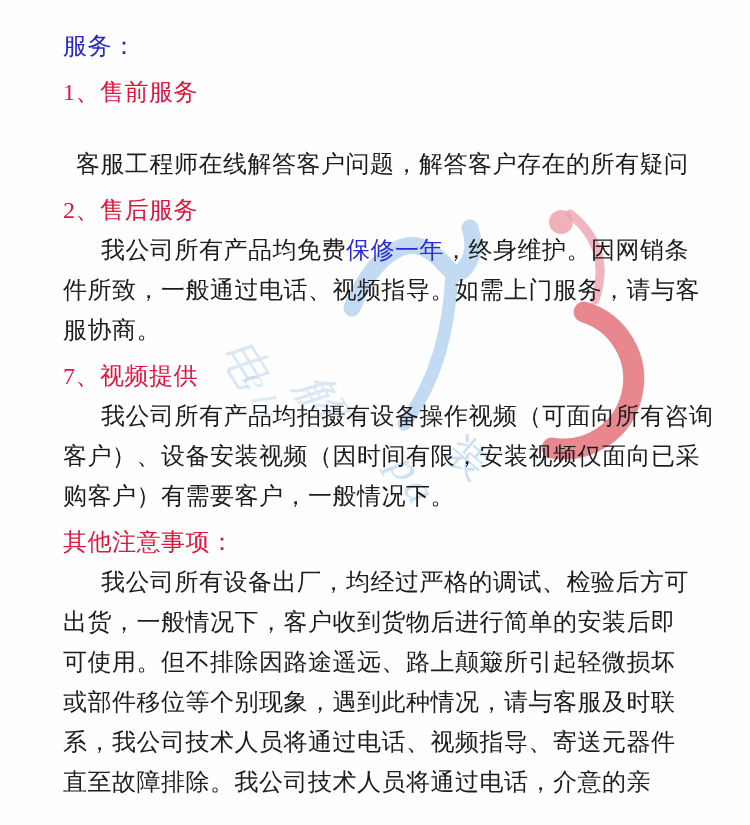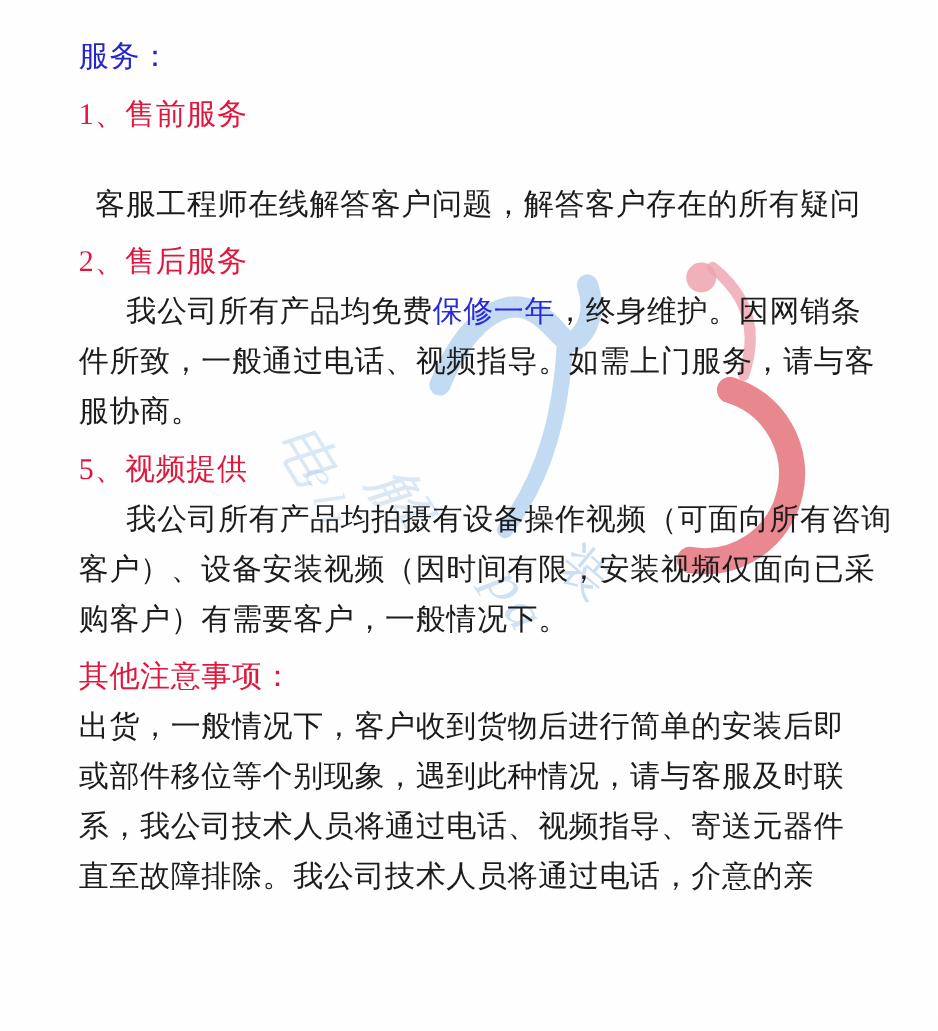--- a/index.html
+++ b/index.html
@@ -97,25 +97,27 @@
     <div class="heading">1、售前服务</div>
     <div class="line indent-half">客服工程师在线解答客户问题，解答客户存在的所有疑问</div>
 
     <div class="heading">2、售后服务</div>
     <div class="line indent-para">
       <span>我公司所有产品均免费</span><span class="blue-text">保修一年</span><span>，终身维护。因网销条</span>
     </div>
     <div class="line">件所致，一般通过电话、视频指导。如需上门服务，请与客</div>
     <div class="line">服协商。</div>
 
-    <div class="heading">5、视频提供</div>
+    <div class="heading">7、视频提供</div>
     <div class="line indent-para">我公司所有产品均拍摄有设备操作视频（可面向所有咨询</div>
     <div class="line">客户）、设备安装视频（因时间有限，安装视频仅面向已采</div>
     <div class="line">购客户）有需要客户，一般情况下。</div>
 
     <div class="heading">其他注意事项：</div>
+    <div class="line indent-para">我公司所有设备出厂，均经过严格的调试、检验后方可</div>
     <div class="line">出货，一般情况下，客户收到货物后进行简单的安装后即</div>
+    <div class="line">可使用。但不排除因路途遥远、路上颠簸所引起轻微损坏</div>
     <div class="line">或部件移位等个别现象，遇到此种情况，请与客服及时联</div>
     <div class="line">系，我公司技术人员将通过电话、视频指导、寄送元器件</div>
     <div class="line">直至故障排除。我公司技术人员将通过电话，介意的亲</div>
 
   </div>
 </div>
 
 </body></html>

